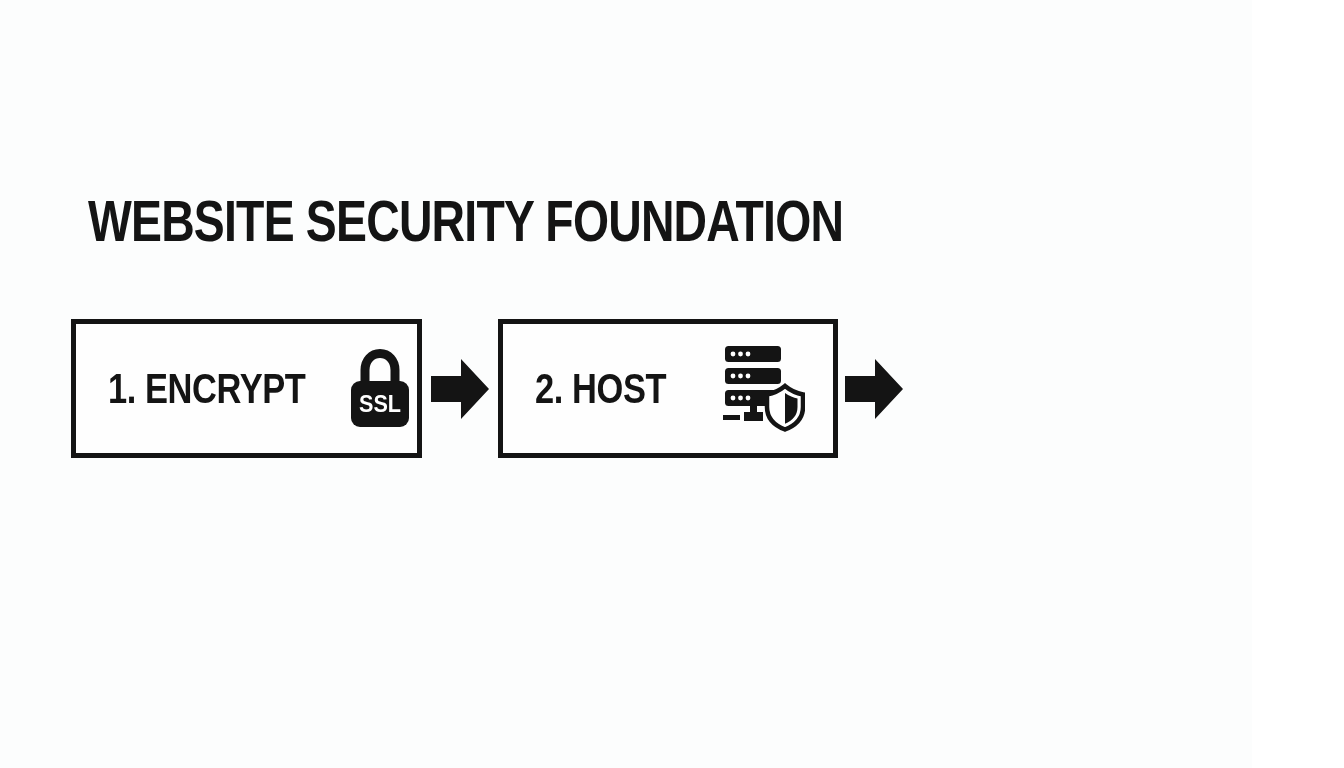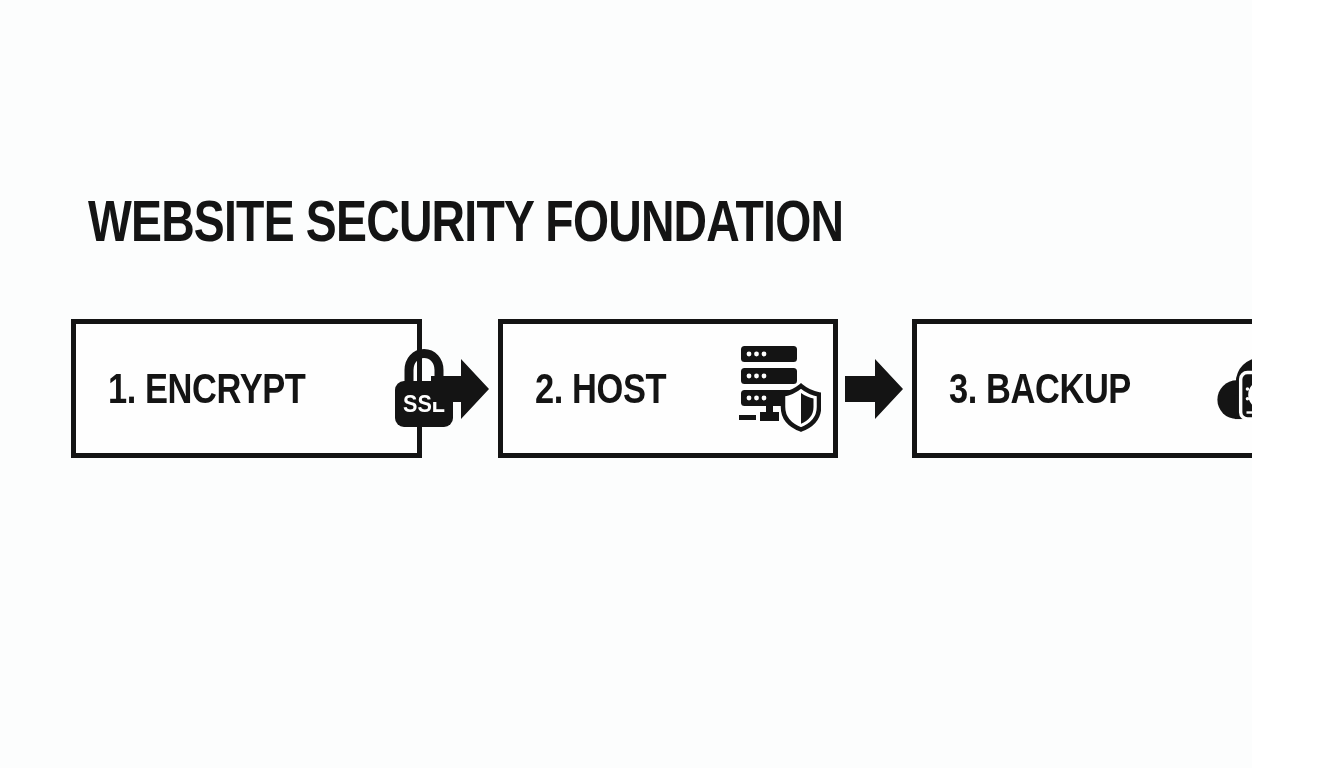--- a/index.html
+++ b/index.html
@@ -32,21 +32,20 @@
     position: absolute;
     top: 319px;
     height: 139px;
     box-sizing: border-box;
     border: 5px solid #141414;
     background: #fefefe;
     display: flex;
     align-items: center;
     justify-content: space-between;
     padding: 0 28px 0 32px;
-    gap: 44px;
   }
   .step-box.b1 { left: 71px;  width: 351px; }
   .step-box.b2 { left: 498px; width: 340px; }
   .step-box.b3 { left: 912px; width: 352px; }
   .step-label {
     font-size: 42px;
     font-weight: bold;
     letter-spacing: -0.5px;
     color: #141414;
     white-space: nowrap;
@@ -124,36 +123,14 @@
       </svg>
     </span>
   </div>
 
   <span class="flow-arrow a2">
     <svg width="58" height="60" viewBox="0 0 58 60" aria-hidden="true">
       <polygon points="0,17 30,17 30,0 58,30 30,60 30,43 0,43" fill="#141414"></polygon>
     </svg>
   </span>
 
-  <div class="step-box b3">
-    <span class="step-label">3. BACKUP</span>
-    <span class="icon-wrap">
-      <svg width="94" height="64" viewBox="0 0 96 66" aria-hidden="true">
-
-        <circle cx="22" cy="44" r="20" fill="#141414"></circle>
-        <circle cx="46" cy="26" r="25" fill="#141414"></circle>
-        <circle cx="75" cy="42" r="20" fill="#141414"></circle>
-        <rect x="20" y="40" width="56" height="24" fill="#141414"></rect>
-
-        <rect x="26" y="16" width="42" height="48" rx="7" fill="#141414" stroke="#ffffff" stroke-width="3.5"></rect>
-
-        <circle cx="49" cy="39" r="12.5" fill="none" stroke="#ffffff" stroke-width="5.5"></circle>
-        <circle cx="49" cy="39" r="4" fill="none" stroke="#ffffff" stroke-width="2.5"></circle>
-
-        <circle cx="33" cy="33" r="1.8" fill="#ffffff"></circle>
-        <circle cx="33" cy="43" r="1.8" fill="#ffffff"></circle>
-
-        <rect x="32" y="56" width="26" height="2.5" fill="#ffffff"></rect>
-      </svg>
-    </span>
-  </div>
 
 </div>
 
 </body></html>

